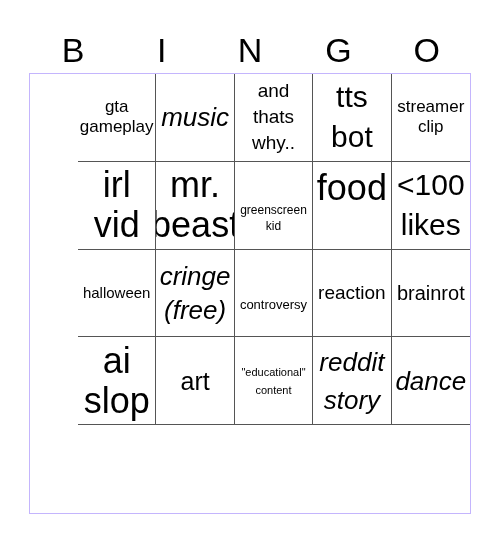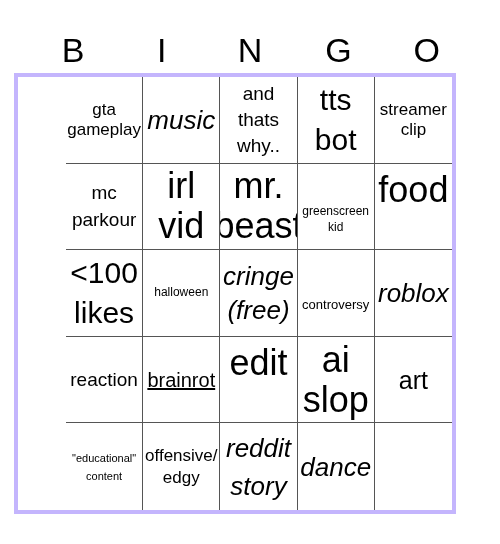--- a/index.html
+++ b/index.html
@@ -1,38 +1,38 @@
 <!DOCTYPE html>
 <html><head>
 <meta charset="utf-8">
 <style>
   html, body { margin: 0; padding: 0; background: #ffffff; }
   body { width: 500px; height: 544px; position: relative; overflow: hidden;
          font-family: "Liberation Sans", sans-serif; color: #000; }
   .header { position: absolute; left: 29px; top: 28px; width: 442px; height: 44px;
             display: flex; }
   .header span { flex: 1; text-align: center; font-size: 34px; line-height: 44px; }
-  .grid { position: absolute; left: 14px; top: 73px; width: 442px; height: 441px;
+  .grid { position: absolute; left: 29px; top: 73px; width: 442px; height: 441px;
           display: grid; grid-template-columns: repeat(5, 1fr);
           grid-template-rows: repeat(5, 1fr);
-          border: 4px solid #c4b5fd; box-sizing: border-box; padding-left: 48px; }
+          border: 1px solid #c4b5fd; box-sizing: border-box; padding-left: 48px; }
   .cell { border-right: 1px solid #555; border-bottom: 1px solid #555;
           display: flex; justify-content: center; box-sizing: border-box;
           text-align: center; overflow: hidden; padding: 2px; }
   .cell:nth-child(5n) { border-right: none; }
   .cell:nth-child(n+21) { border-bottom: none; }
   .cell span { display: block; white-space: pre-line; }
   .c { align-items: center; }
   .t { align-items: flex-start; padding-top: 6px; }
   .s11 { font-size: 11.5px; line-height: 14px; }
   .s13 { font-size: 13px; line-height: 16px; margin-top: 25px; }
-  .s15 { font-size: 12px; line-height: 17px; }
+  .s15 { font-size: 15px; line-height: 17px; }
   .s17 { font-size: 17px; line-height: 20px; }
   .s19 { font-size: 19px; line-height: 22px; }
-  .s20 { font-size: 20px; line-height: 22px; text-decoration: underline; }
+  .s20 { font-size: 20px; line-height: 22px; }
   .s26 { font-size: 26px; line-height: 32px; font-style: italic; }
   .s28 { font-size: 36px; line-height: 40px; }
   .s30 { font-size: 30px; line-height: 40px; }
   .s32 { font-size: 25px; line-height: 40px; text-align: right; }
 </style>
 </head>
 <body>
 
 <div class="header">
   <span>B</span>
@@ -58,24 +58,20 @@
   <div class="cell c">
       <span class="s30">tts
 bot</span>
     </div>
   <div class="cell c">
       <span class="s17">streamer
 clip</span>
     </div>
 
   <div class="cell c">
-      <span class="s19" style="line-height:27px">mc
-parkour</span>
-    </div>
-  <div class="cell c">
       <span class="s28">irl
 vid</span>
     </div>
   <div class="cell c">
       <span class="s28">mr.
 beast</span>
     </div>
   <div class="cell c">
       <span class="s13" style="font-size:12px">greenscreen
 kid</span>
@@ -91,49 +87,39 @@
   <div class="cell c">
       <span class="s15">halloween</span>
     </div>
   <div class="cell c">
       <span class="s26" style="line-height:34px">cringe
 (free)</span>
     </div>
   <div class="cell c">
       <span class="s13">controversy</span>
     </div>
-  <div class="cell c">
-      <span class="s26">roblox</span>
-    </div>
 
   <div class="cell c">
       <span class="s19">reaction</span>
     </div>
   <div class="cell c">
       <span class="s20">brainrot</span>
-    </div>
-  <div class="cell t">
-      <span class="s28">edit</span>
     </div>
   <div class="cell c">
       <span class="s28">ai
 slop</span>
     </div>
   <div class="cell c">
       <span class="s32">art</span>
     </div>
 
   <div class="cell c">
       <span class="s11" style="font-size:11px;line-height:18px">"educational"
 content</span>
     </div>
   <div class="cell c">
-      <span class="s17" style="line-height:22px">offensive/
-edgy</span>
-    </div>
-  <div class="cell c">
       <span class="s26" style="line-height:38px">reddit
 story</span>
     </div>
   <div class="cell c">
       <span class="s26">dance</span>
     </div>
 </div>
 
 </body></html>

